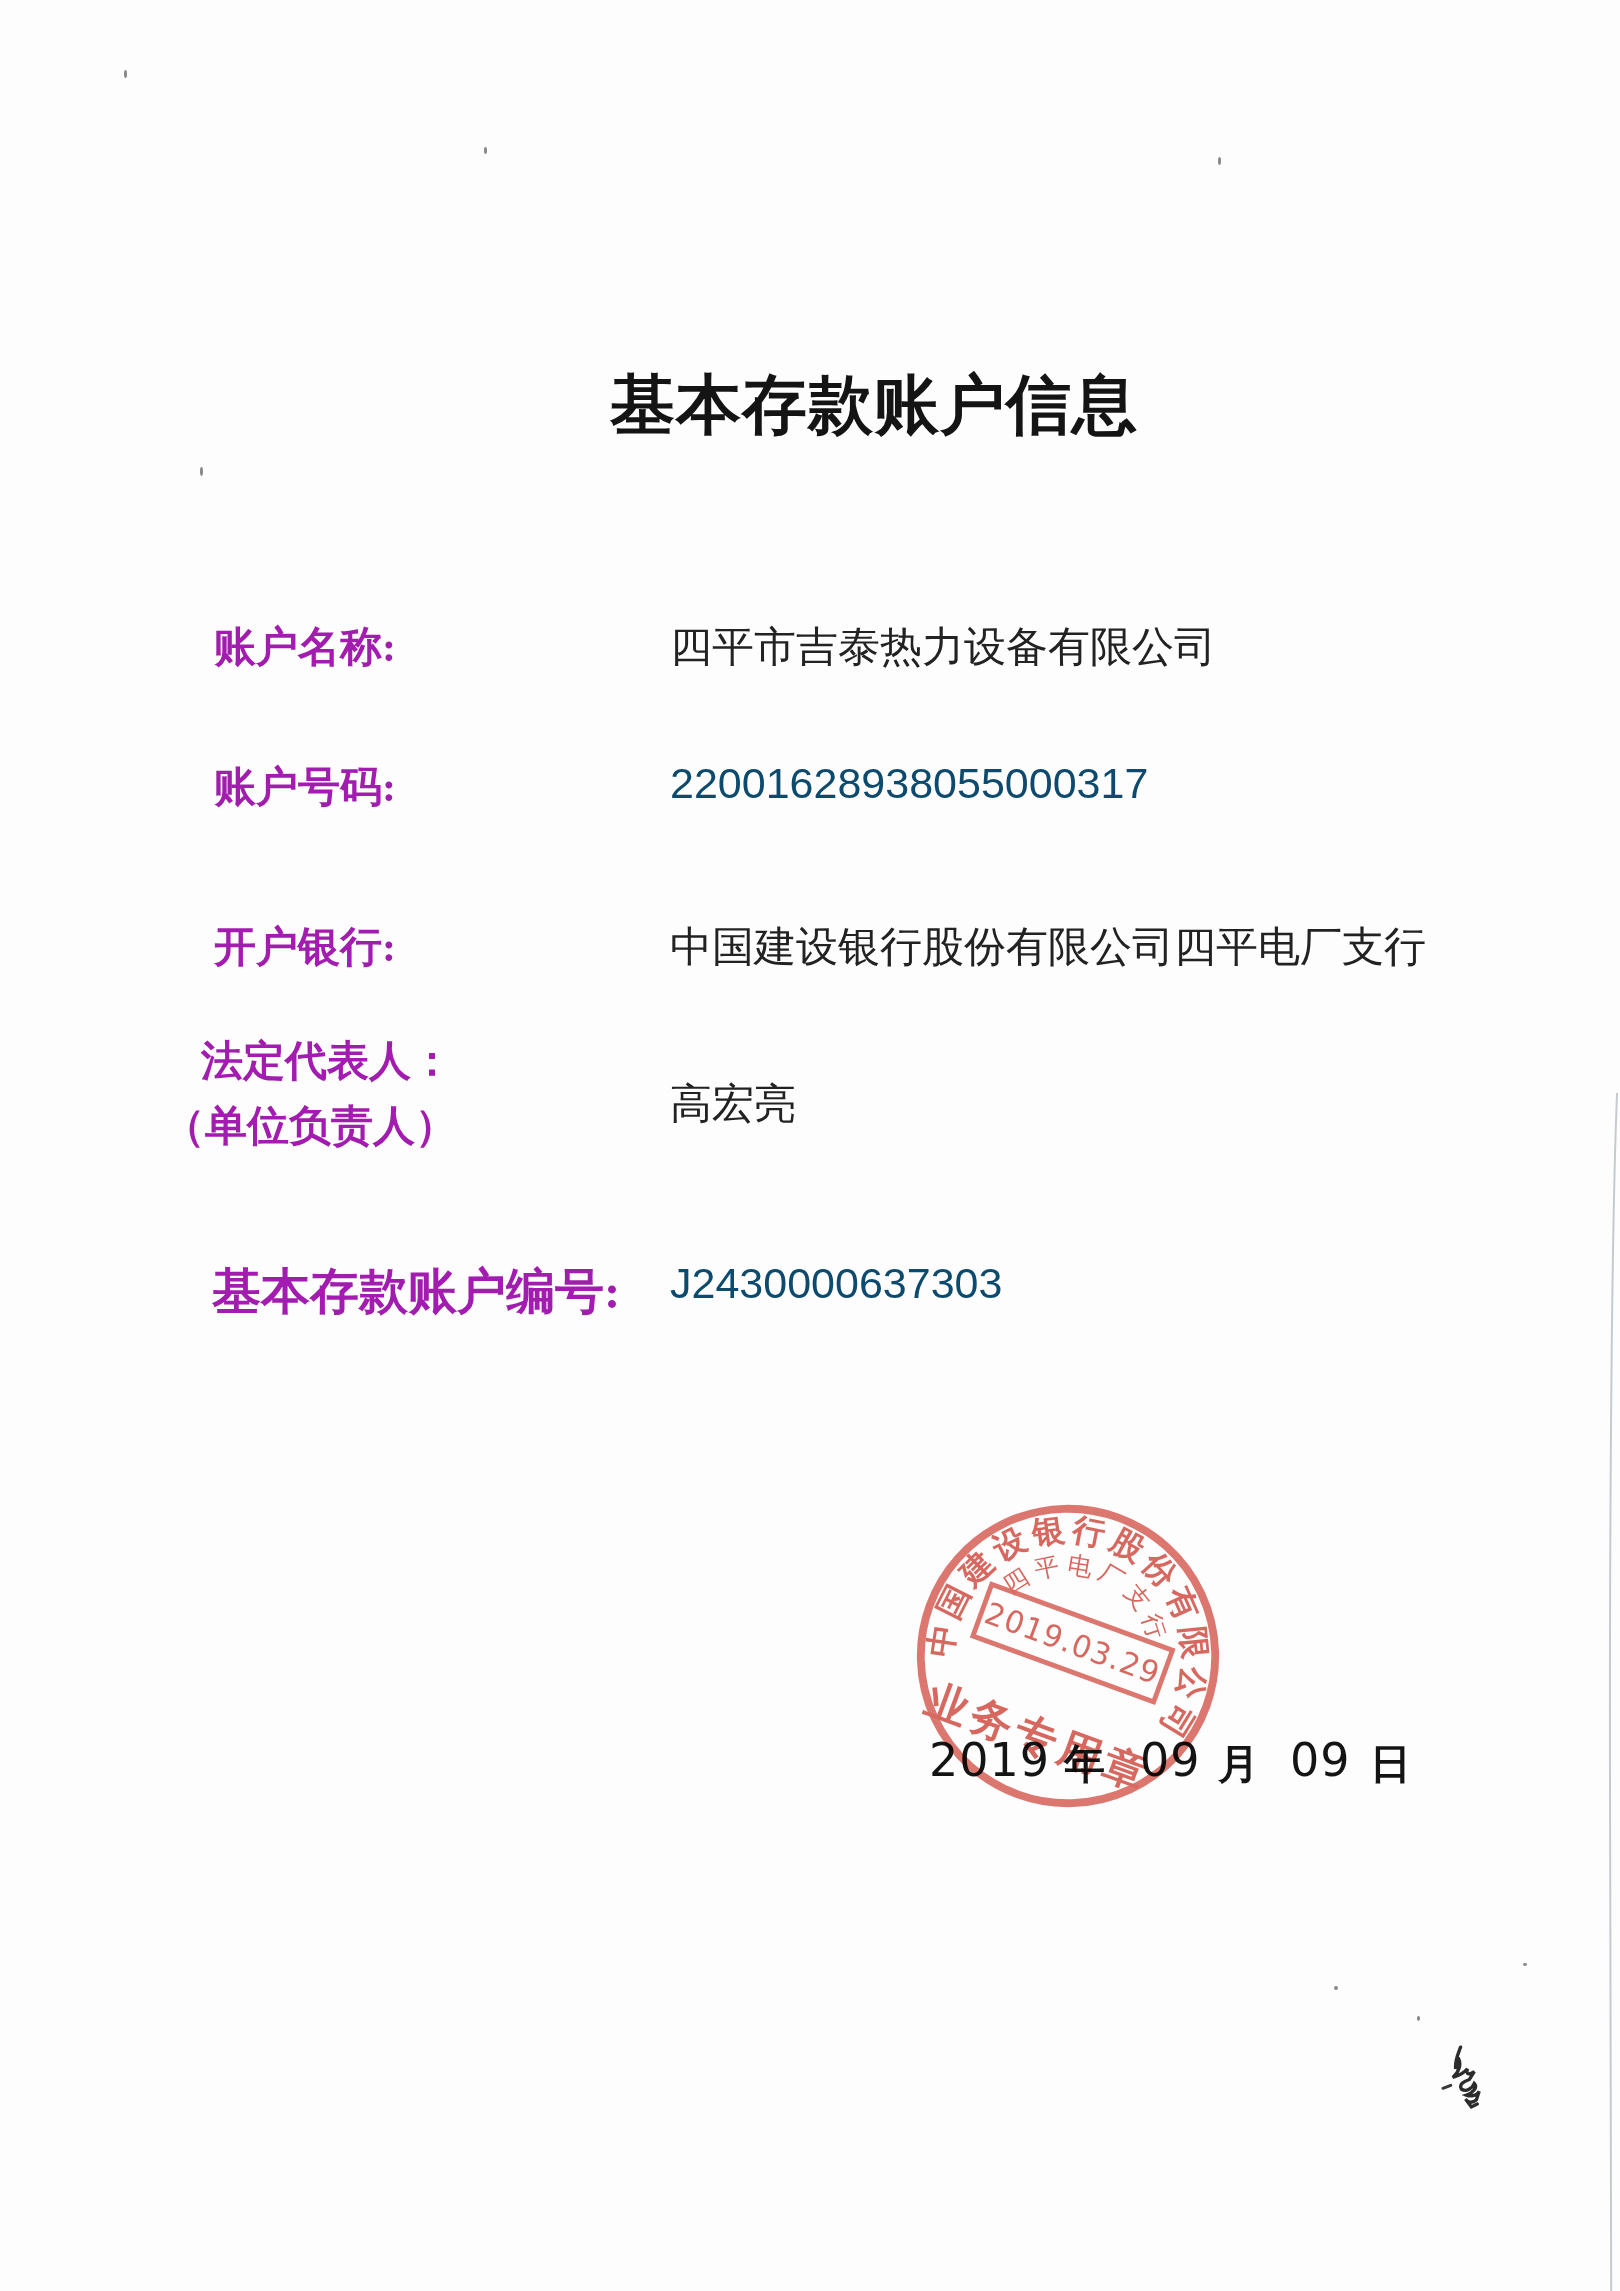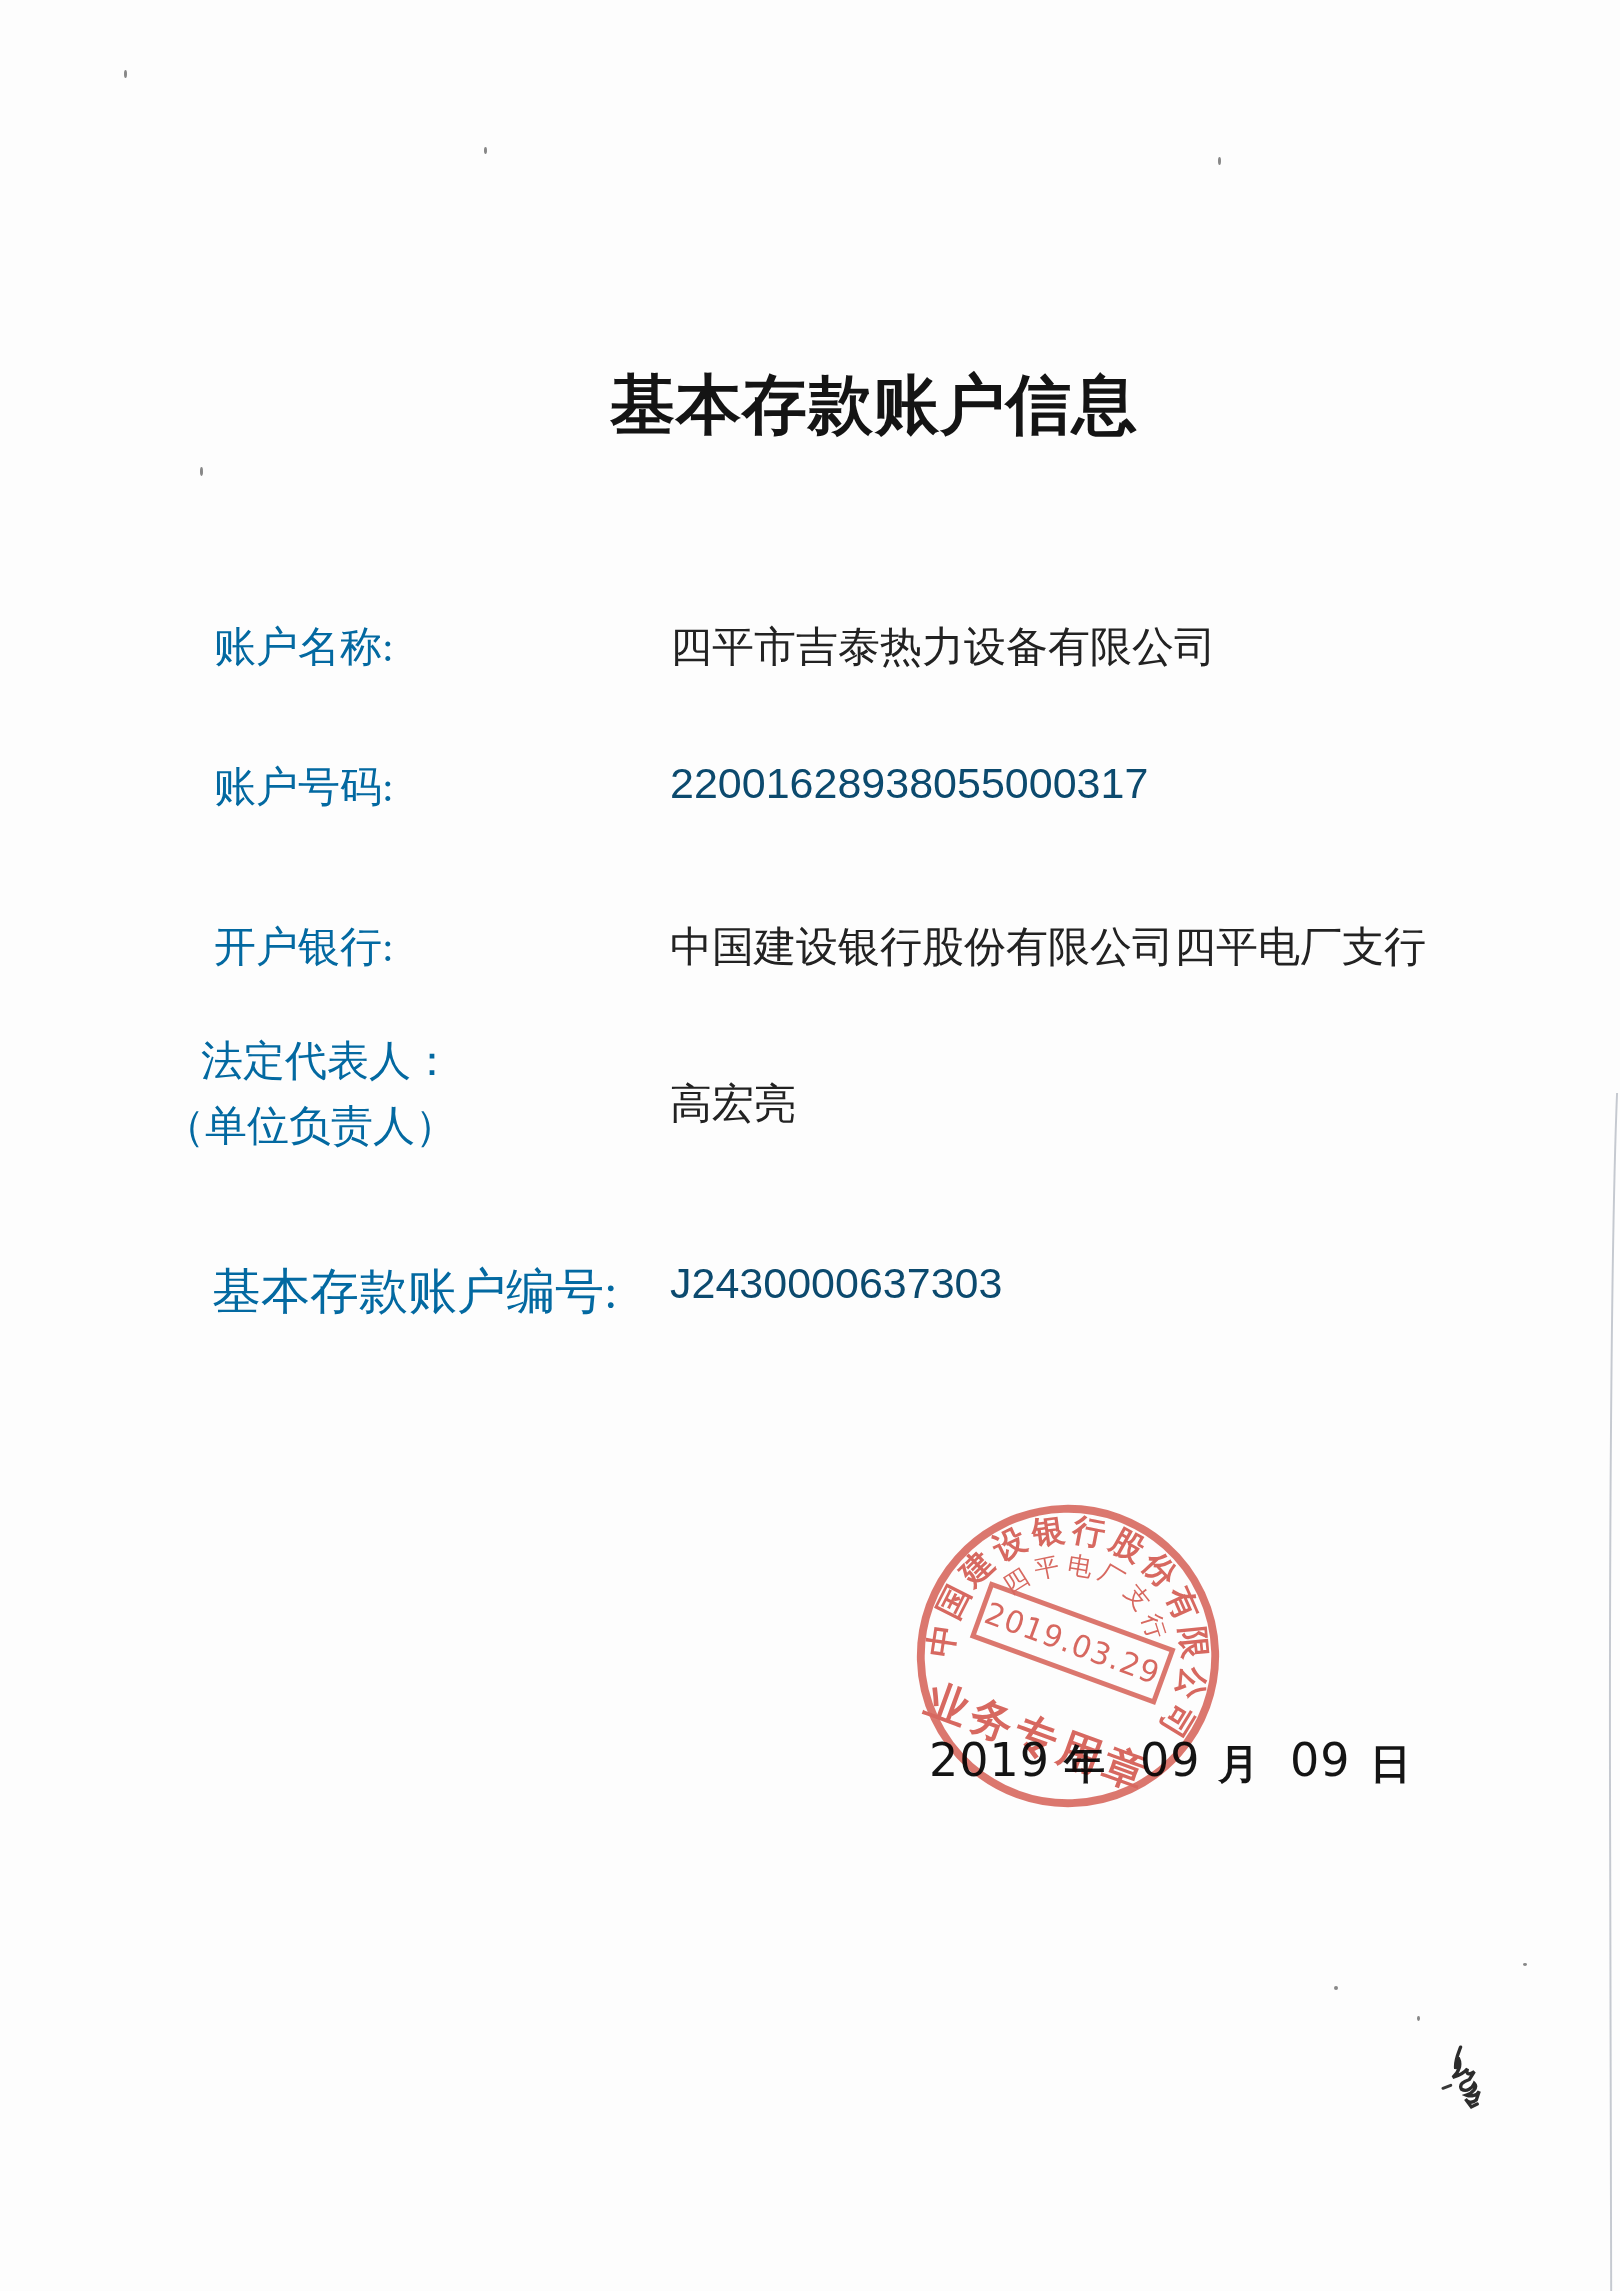--- a/index.html
+++ b/index.html
@@ -22,22 +22,22 @@
     letter-spacing: 1px;
     color: #141414;
     white-space: nowrap;
     font-family: "Liberation Serif", "DejaVu Serif", serif;
   }
   .field-row { position: absolute; left: 0; width: 100%; height: 69px; }
   .field-label {
     position: absolute;
     left: 214px;
     font-size: 42px;
-    font-weight: normal;
-    color: #0369a1;
+    font-weight: bold;
+    color: #a21caf;
     white-space: nowrap;
   }
   .field-value {
     position: absolute;
     left: 670px;
     font-size: 42px;
     color: #222222;
     white-space: nowrap;
   }
   .field-value.numeric {

